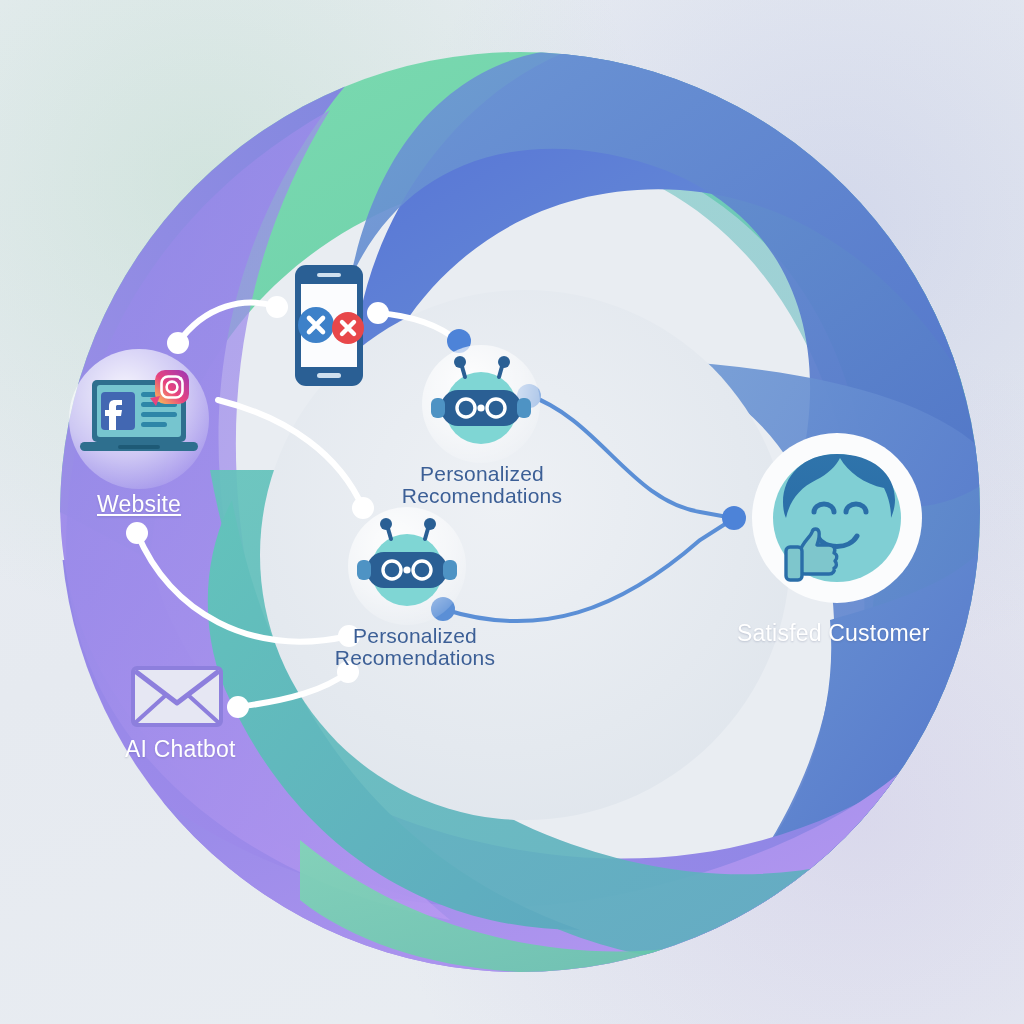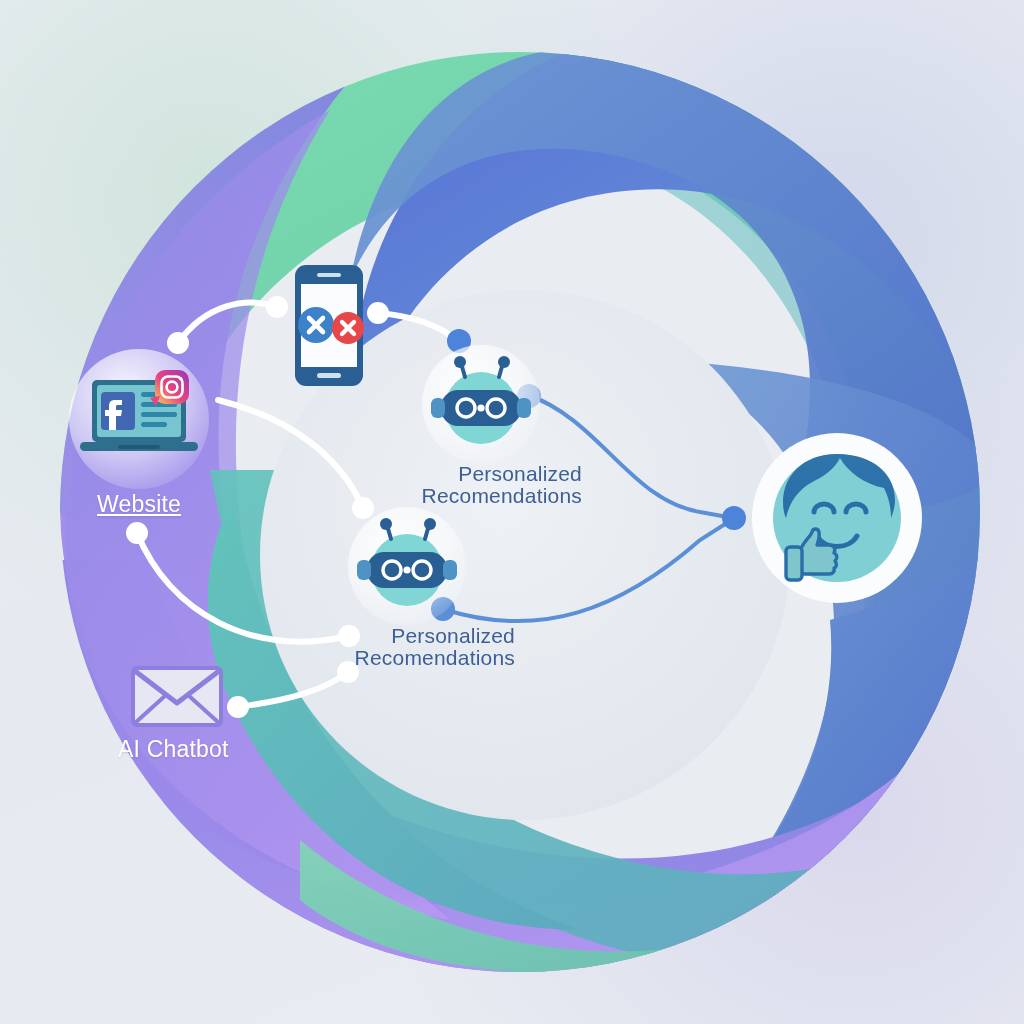--- a/index.html
+++ b/index.html
@@ -5,23 +5,23 @@
   html,body{margin:0;padding:0;background:#e9edf2;}
   body{width:1024px;height:1024px;overflow:hidden;font-family:"Liberation Sans",sans-serif;}
   #stage{position:relative;width:1024px;height:1024px;background:
       radial-gradient(circle at 20% 18%, rgba(150,205,170,.28), rgba(150,205,170,0) 38%),
       radial-gradient(circle at 82% 22%, rgba(140,150,215,.22), rgba(140,150,215,0) 38%),
       radial-gradient(circle at 84% 80%, rgba(160,140,215,.20), rgba(160,140,215,0) 40%),
       linear-gradient(160deg,#eaeef3 0%,#e6eaf0 50%,#e9edf2 100%);}
   #art{position:absolute;left:0;top:0;width:1024px;height:1024px;}
   .lbl{position:absolute;white-space:nowrap;letter-spacing:.2px;}
   .lbl-w{color:#ffffff;font-size:23px;text-shadow:0 1px 2px rgba(60,70,110,.22);}
-  .lbl-b{color:#3c5f96;font-size:21px;line-height:22px;text-align:right;}
+  .lbl-b{color:#3c5f96;font-size:21px;line-height:22px;text-align:center;}
   #lbl-website{left:97px;top:491px;text-decoration:underline;}
-  #lbl-chatbot{left:118px;top:736px;}
+  #lbl-chatbot{left:125px;top:736px;}
   #lbl-customer{left:737px;top:620px;}
   #lbl-rec1{left:382px;top:463px;width:200px;}
   #lbl-rec2{left:315px;top:625px;width:200px;}
 </style>
 </head>
 <body>
 
 <div id="stage">
 
   <svg id="art" viewBox="0 0 1024 1024">
@@ -236,20 +236,21 @@
         <path d="M800 552 c2 -10 10 -14 12 -20 c1 -4 6 -4 7 0 c1 5 -1 10 -2 13
                  h12 c5 0 7 4 5 8 c3 1 4 5 1 8 c2 2 2 6 -1 7 c1 3 -1 6 -5 6 h-24
                  c-5 0 -8 -2 -8 -7 z" fill="#7ec6cc" stroke="#2a6ea8" stroke-width="3.4" stroke-linejoin="round"></path>
         <rect x="786" y="547" width="16" height="33" rx="4" fill="#7ec6cc" stroke="#2a6ea8" stroke-width="3.4"></rect>
       </g>
     </g>
   </svg>
 
   <div class="lbl lbl-w" id="lbl-website">Website</div>
   <div class="lbl lbl-w" id="lbl-chatbot">AI Chatbot</div>
+  <div class="lbl lbl-w" id="lbl-customer">Satisfed Customer</div>
 
   <div class="lbl lbl-b" id="lbl-rec1">
     <div>Personalized</div>
     <div>Recomendations</div>
   </div>
   <div class="lbl lbl-b" id="lbl-rec2">
     <div>Personalized</div>
     <div>Recomendations</div>
   </div>
 

